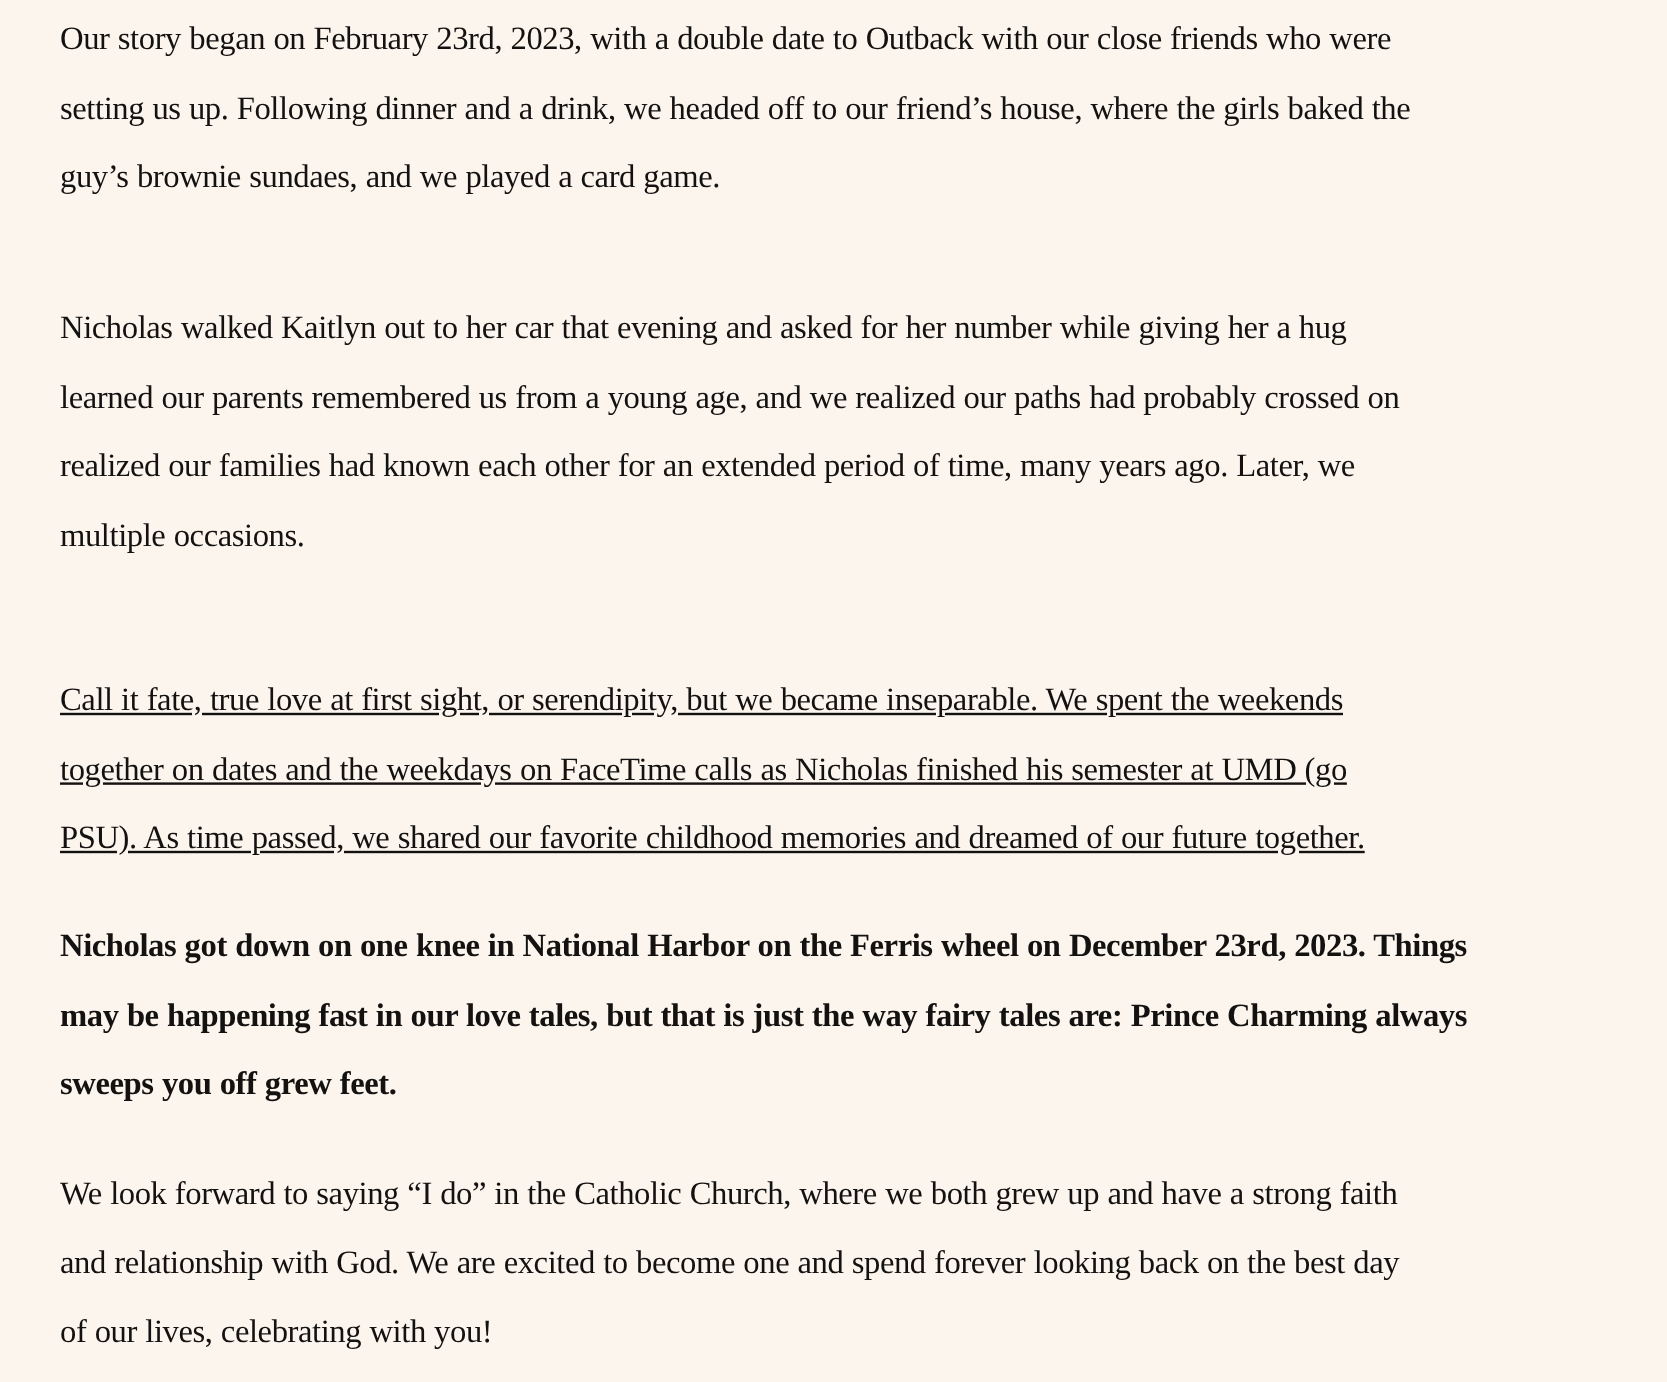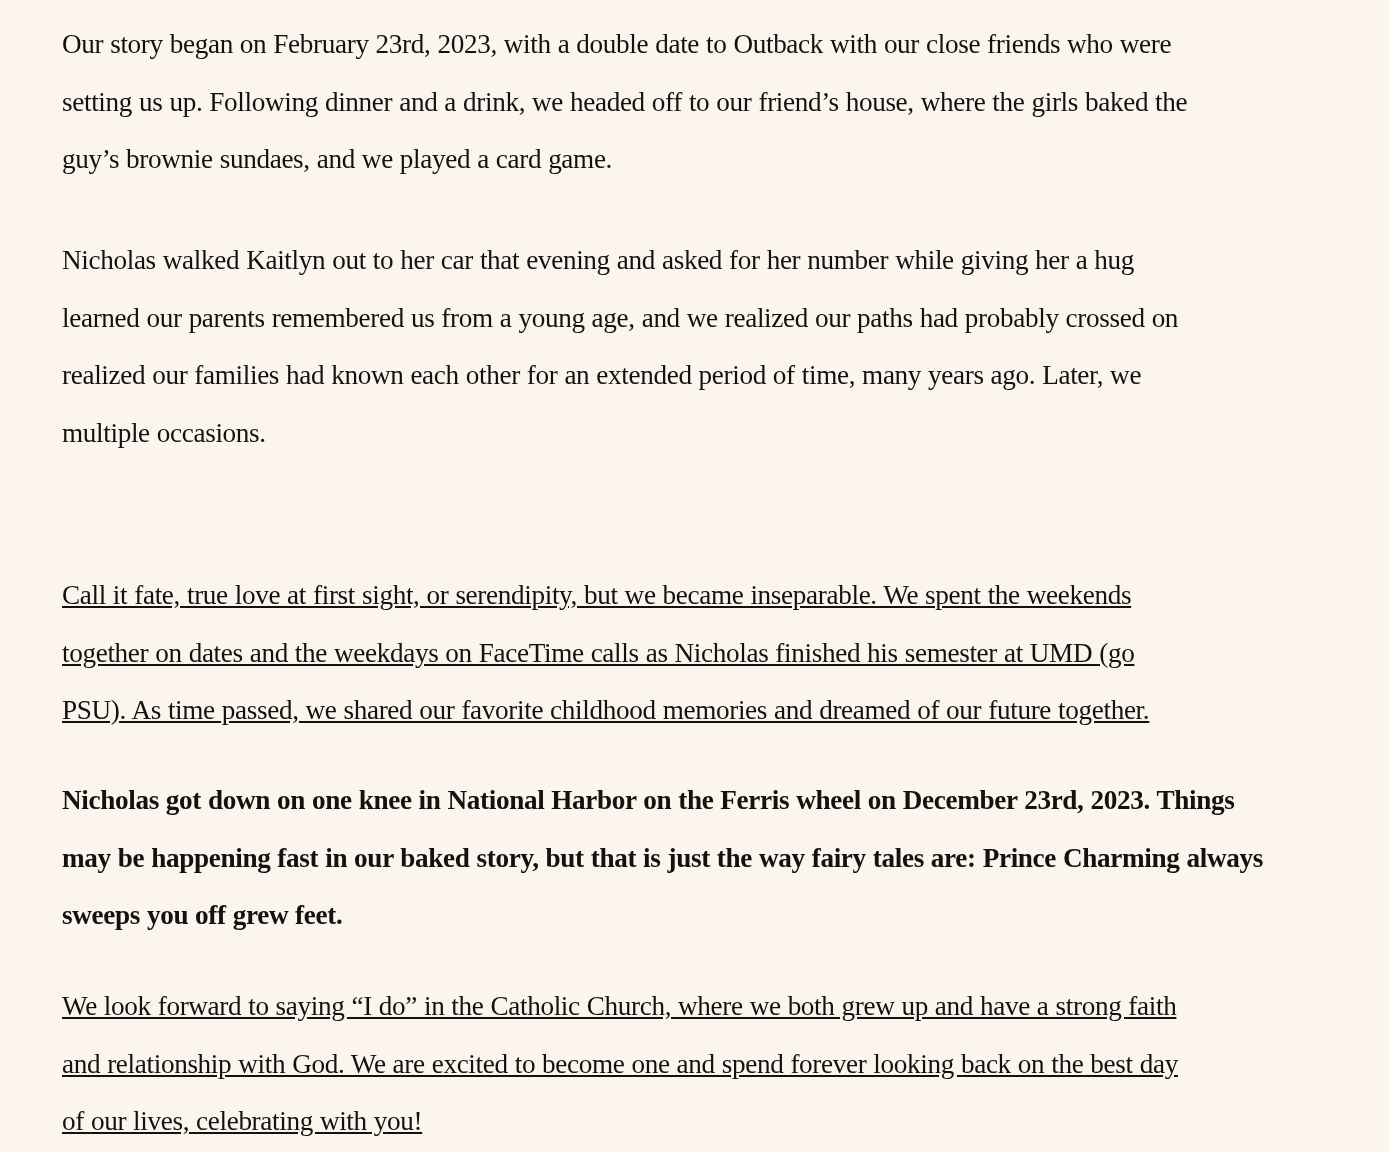--- a/index.html
+++ b/index.html
@@ -16,21 +16,21 @@
     }
     .story {
       position: absolute;
       left: 46px;
       top: 0;
       width: 1330px;
     }
     .para {
       position: absolute;
       left: 0;
-      margin: 16px;
+      margin: 4px;
       white-space: nowrap;
     }
     .line {
       display: block;
       font-size: 27.2px;
       line-height: 57.5px;
       height: 57.5px;
       letter-spacing: -0.35px;
       word-spacing: 0.5px;
     }
@@ -39,38 +39,38 @@
 <body>
 
 <main class="story">
 
   <p class="para" style="top:0px;">
     <span class="line">Our story began on February 23rd, 2023, with a double date to Outback with our close friends who were</span>
     <span class="line">setting us up. Following dinner and a drink, we headed off to our friend’s house, where the girls baked the</span>
     <span class="line">guy’s brownie sundaes, and we played a card game.</span>
   </p>
 
-  <p class="para" style="top:216px;">
+  <p class="para" style="top:241px;">
     <span class="line">Nicholas walked Kaitlyn out to her car that evening and asked for her number while giving her a hug</span>
     <span class="line">learned our parents remembered us from a young age, and we realized our paths had probably crossed on</span>
     <span class="line">realized our families had known each other for an extended period of time, many years ago. Later, we</span>
     <span class="line">multiple occasions.</span>
   </p>
 
   <p class="para" style="top:551px;text-decoration:underline;">
     <span class="line">Call it fate, true love at first sight, or serendipity, but we became inseparable. We spent the weekends</span>
     <span class="line">together on dates and the weekdays on FaceTime calls as Nicholas finished his semester at UMD (go</span>
     <span class="line">PSU). As time passed, we shared our favorite childhood memories and dreamed of our future together.</span>
   </p>
 
   <p class="para" style="top:756px;font-weight:bold;">
     <span class="line">Nicholas got down on one knee in National Harbor on the Ferris wheel on December 23rd, 2023. Things</span>
-    <span class="line">may be happening fast in our baked story, but that is just the way fairy tales are: Prince Charming always</span>
+    <span class="line">may be happening fast in our love tales, but that is just the way fairy tales are: Prince Charming always</span>
     <span class="line">sweeps you off grew feet.</span>
   </p>
 
-  <p class="para" style="top:962px;text-decoration:underline;">
+  <p class="para" style="top:962px;">
     <span class="line">We look forward to saying “I do” in the Catholic Church, where we both grew up and have a strong faith</span>
     <span class="line">and relationship with God. We are excited to become one and spend forever looking back on the best day</span>
     <span class="line">of our lives, celebrating with you!</span>
   </p>
 
 </main>
 
 </body></html>

